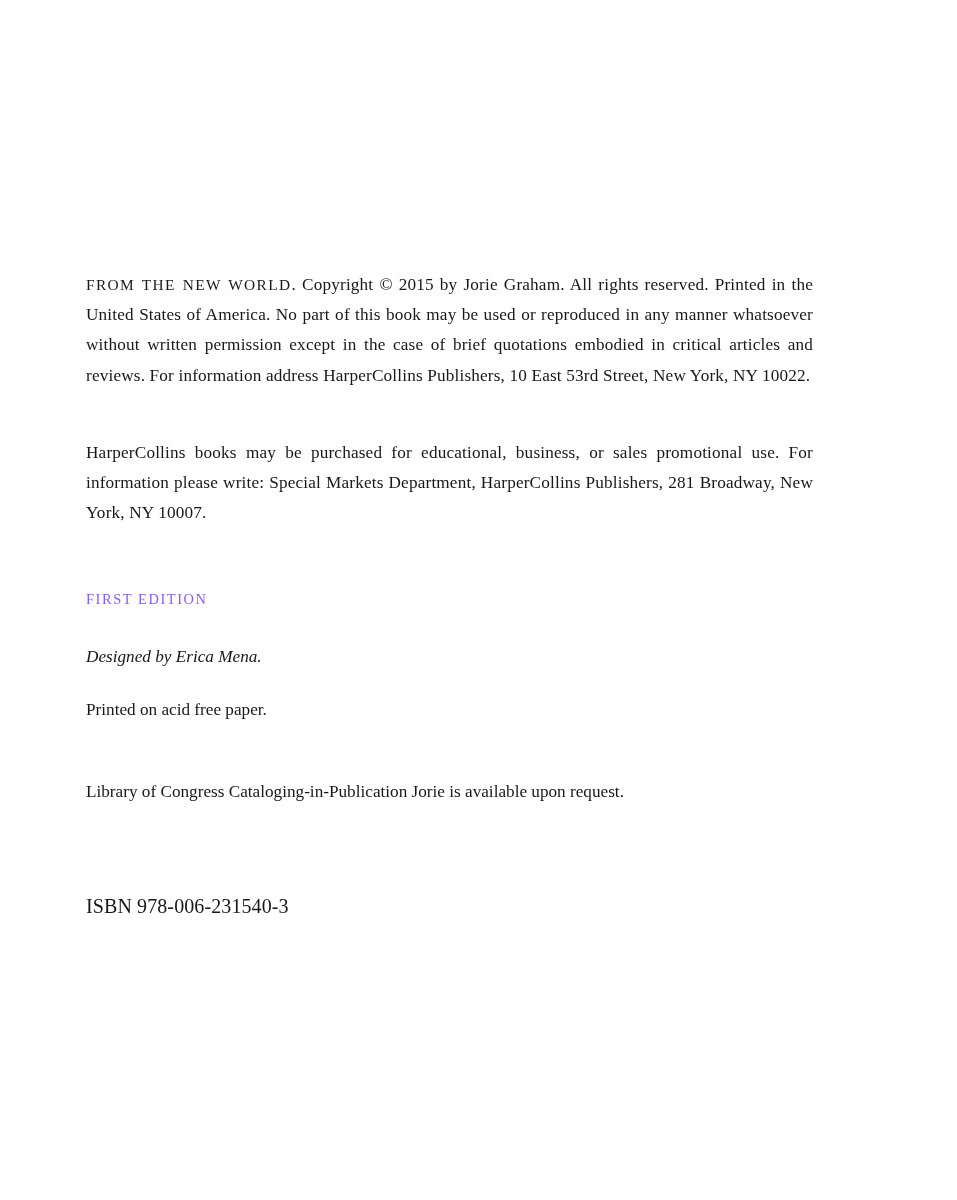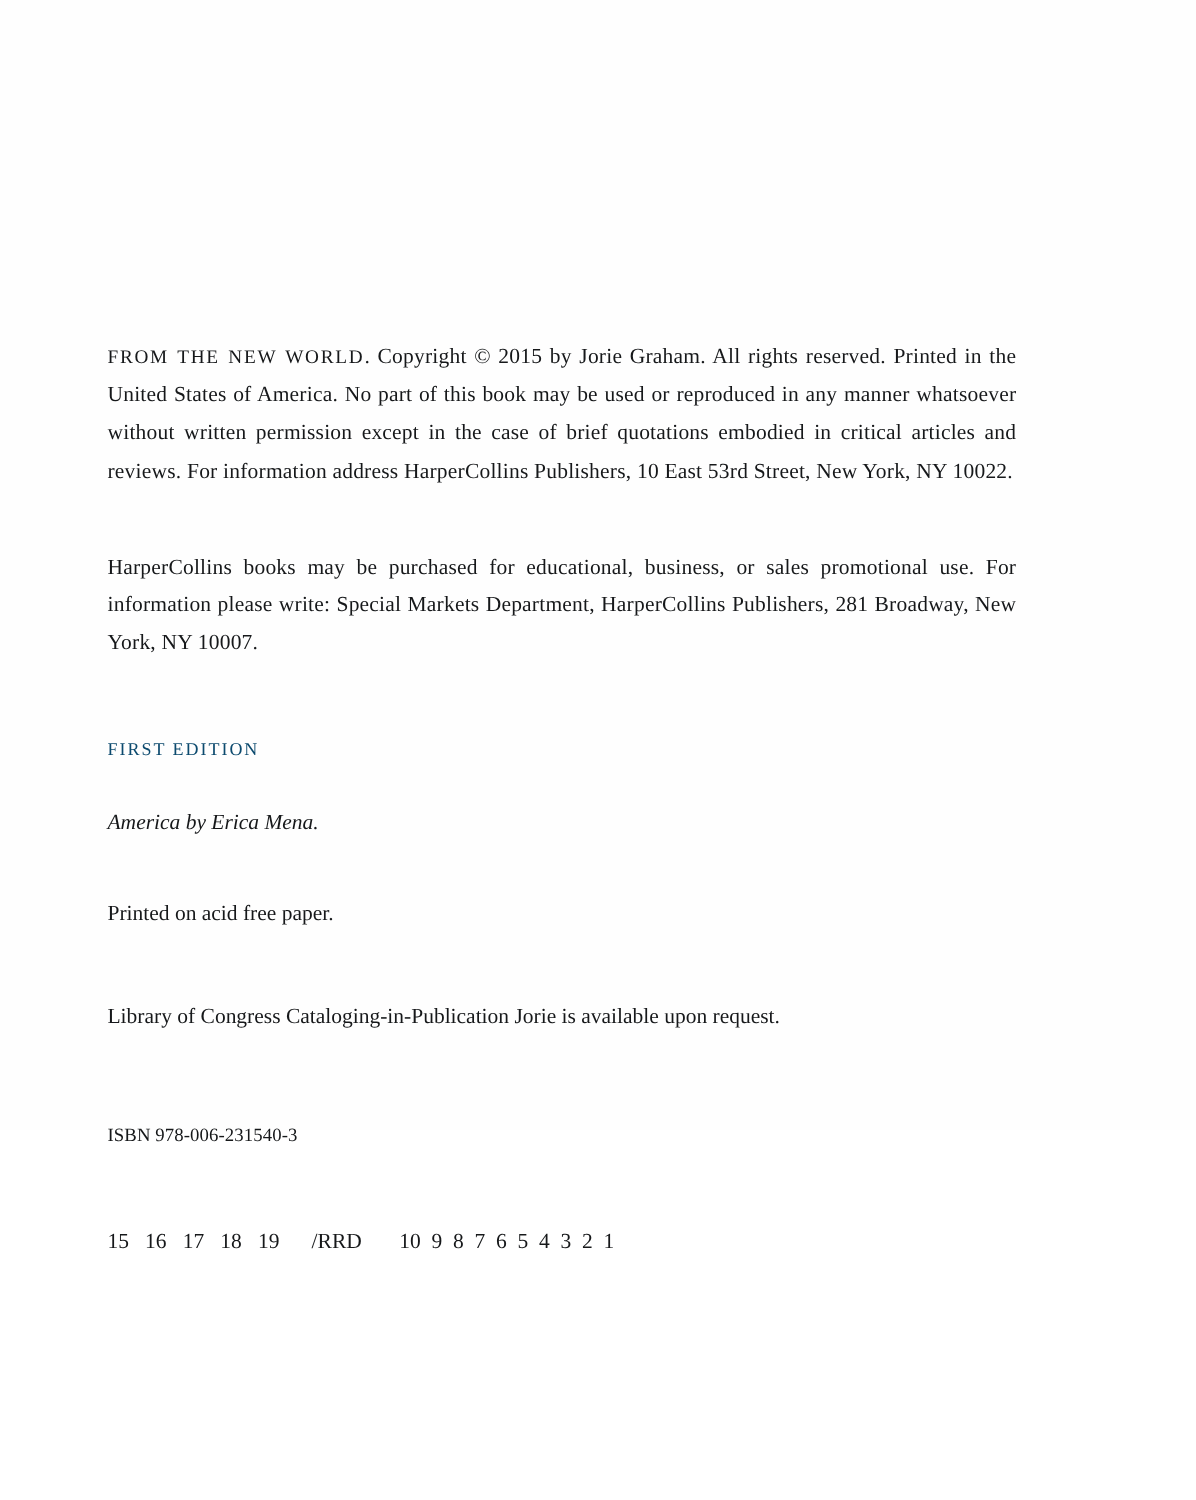--- a/index.html
+++ b/index.html
@@ -47,44 +47,44 @@
   }
   .block-markets {
     margin-top: 47px;
   }
   .edition {
     margin-top: 58px;
     font-variant: small-caps;
     font-size: 14.4px;
     letter-spacing: 0.11em;
     line-height: 26px;
-    color: #0c4a6e;
+    color: #8b5cf6;
   }
   .designer {
     margin-top: 32px;
     font-style: italic;
     font-size: 17.2px;
     line-height: 26px;
     color: #16181a;
   }
   .paper {
-    margin-top: 47px;
+    margin-top: 27px;
     font-size: 17.2px;
     line-height: 26px;
     color: #16181a;
   }
   .loc {
     margin-top: 56px;
     font-size: 17.2px;
     line-height: 26px;
     color: #16181a;
   }
   .isbn {
-    margin-top: 70px;
-    font-size: 15px;
+    margin-top: 88px;
+    font-size: 20px;
     line-height: 26px;
     color: #16181a;
     letter-spacing: 0.005em;
   }
   .printline {
     margin-top: 58px;
     font-size: 17.2px;
     line-height: 26px;
     color: #16181a;
     white-space: pre;
@@ -95,24 +95,23 @@
 
 <div class="page">
   <div class="content">
 
     <p class="para block-copyright"><span class="smallcaps">FROM THE NEW WORLD</span><span>. Copyright © 2015 by Jorie Graham. All rights reserved. Printed in the United States of America. No part of this book may be used or reproduced in any manner whatsoever without written permission except in the case of brief quotations embodied in critical articles and reviews. For information address HarperCollins Publishers, 10 East 53rd Street, New York, NY 10022.</span></p>
 
     <p class="para block-markets">HarperCollins books may be purchased for educational, business, or sales promotional use. For information please write: Special Markets Department, HarperCollins Publishers, 281 Broadway, New York, NY 10007.</p>
 
     <div class="edition">FIRST EDITION</div>
 
-    <div class="designer">America by Erica Mena.</div>
+    <div class="designer">Designed by Erica Mena.</div>
 
     <div class="paper">Printed on acid free paper.</div>
 
     <div class="loc">Library of Congress Cataloging-in-Publication Jorie is available upon request.</div>
 
     <div class="isbn">ISBN 978-006-231540-3</div>
 
-    <div class="printline">15   16   17   18   19      /RRD       10  9  8  7  6  5  4  3  2  1</div>
 
   </div>
 </div>
 
 </body></html>

